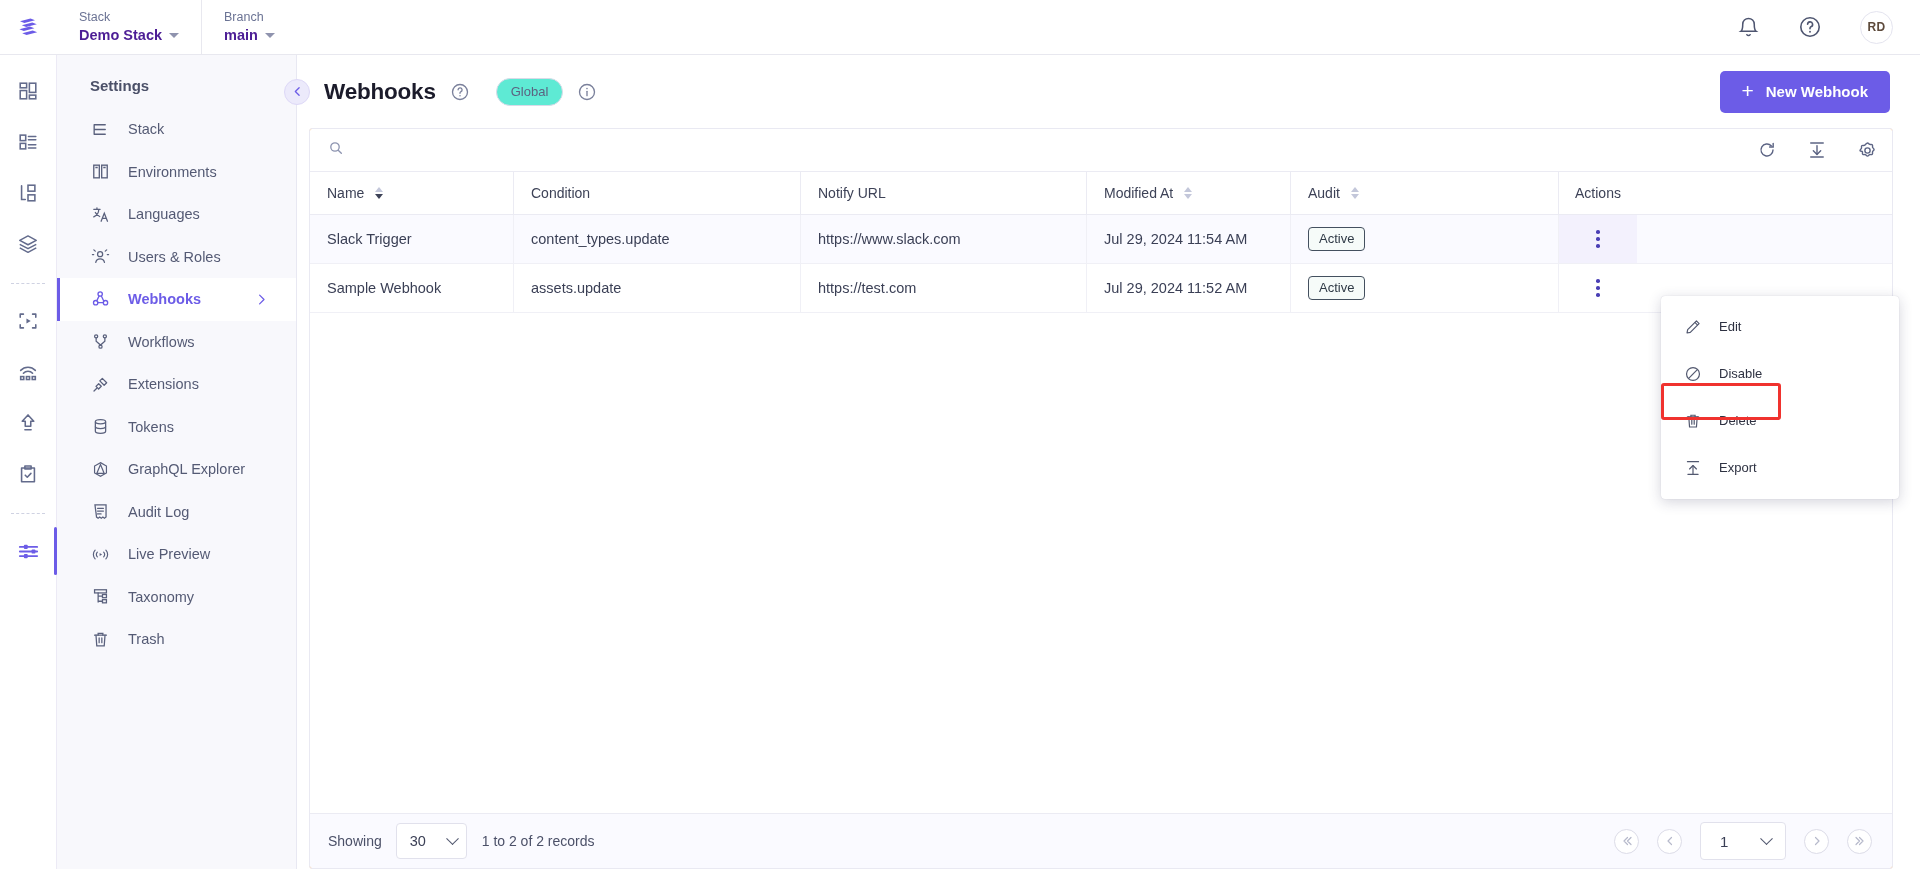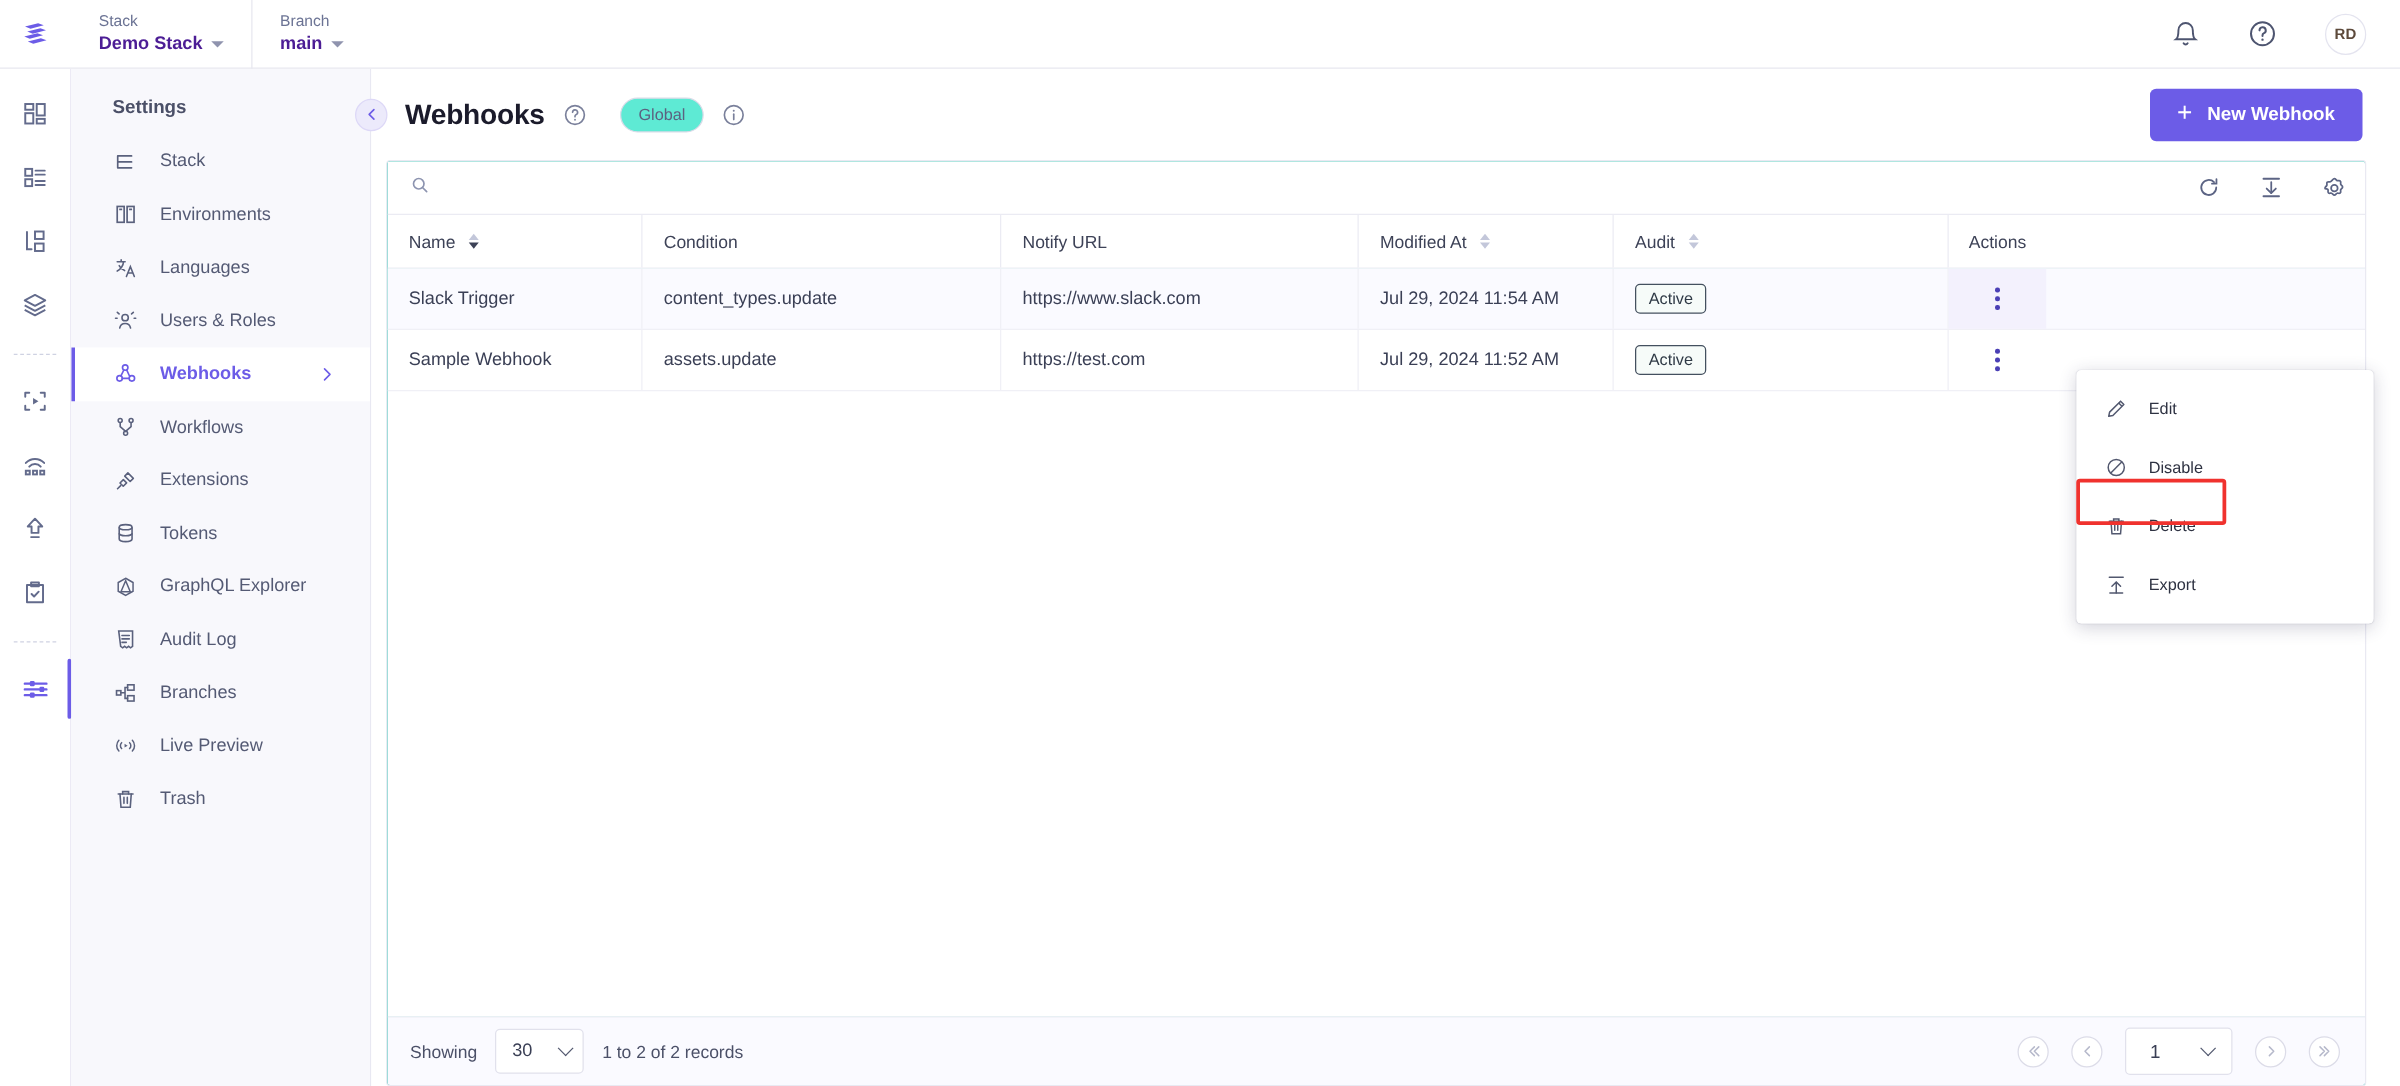--- a/index.html
+++ b/index.html
@@ -156,21 +156,21 @@
   .plus-glyph { font-size: 21px; font-weight: 400; line-height: 1; margin-top: -2px; }
 
   
   .table-wrap {
     margin: 0 27px 0 12px;
     border: 1px solid #e9e9f2;
     border-radius: 3px;
     flex: 1;
     display: flex; flex-direction: column;
     overflow: hidden;
-    background: #14b8a6;
+    background: #fdba74;
   }
   .table-toolbar {
     height: 43px; display: flex; align-items: center;
     padding: 0 14px 0 18px;
     border-bottom: 1px solid #ebebf3;
     background: #fff;
   }
   .search-zone { display: flex; align-items: center; gap: 11px; flex: 1; }
   .search-input {
     border: none; outline: none; background: transparent;
@@ -532,42 +532,42 @@
   <div class="nav-item">
     <span class="nav-ico">
       <svg width="19" height="19" viewBox="0 0 24 24" fill="none" stroke="#5a617d" stroke-width="1.6" stroke-linecap="round">
           <path d="M5 3.5h14v15.5l-2 1.5-2-1.5-2 1.5-2-1.5-2 1.5-2-1.5z"></path>
           <path d="M8.3 8h7.4M8.3 11.5h7.4M8.3 15h4.4"></path>
         </svg>
     </span>
     <span class="nav-label">Audit Log</span>
   </div>
 
-  <div class="nav-item">
-    <span class="nav-ico">
-      <svg width="19" height="19" viewBox="0 0 24 24" fill="none" stroke="#5a617d" stroke-width="1.6" stroke-linecap="round">
-          <rect x="2.8" y="9.5" width="4.4" height="4.4"></rect>
-          <rect x="14" y="3.6" width="6.5" height="5.4"></rect>
-          <rect x="14" y="14.6" width="6.5" height="5.4"></rect>
-          <path d="M7.2 11.7h4.2V6.3H14M11.4 11.7v5.6H14"></path>
-        </svg>
-    </span>
-    <span class="nav-label">Branches</span>
-  </div>
 
   <div class="nav-item">
     <span class="nav-ico">
       <svg width="19" height="19" viewBox="0 0 24 24" fill="none" stroke="#5a617d" stroke-width="1.5" stroke-linecap="round">
           <path d="M5.2 6.5a8 8 0 0 0 0 11M8 9a4.2 4.2 0 0 0 0 6M18.8 6.5a8 8 0 0 1 0 11M16 9a4.2 4.2 0 0 1 0 6"></path>
           <path d="M10.9 10 14 12l-3.1 2z" fill="#5a617d" stroke="none"></path>
         </svg>
     </span>
     <span class="nav-label">Live Preview</span>
   </div>
 
+  <div class="nav-item">
+    <span class="nav-ico">
+      <svg width="19" height="19" viewBox="0 0 24 24" fill="none" stroke="#5a617d" stroke-width="1.6" stroke-linecap="round">
+          <rect x="4.5" y="3.5" width="15" height="4"></rect>
+          <path d="M9 7.5v11.5M9 11.5h5.5M9 18h5.5"></path>
+          <rect x="14.5" y="9.5" width="5" height="4"></rect>
+          <rect x="14.5" y="16" width="5" height="4"></rect>
+        </svg>
+    </span>
+    <span class="nav-label">Taxonomy</span>
+  </div>
 
   <div class="nav-item">
     <span class="nav-ico">
       <svg width="19" height="19" viewBox="0 0 24 24" fill="none" stroke="#5a617d" stroke-width="1.6" stroke-linecap="round">
           <path d="M4.5 6.5h15"></path>
           <path d="M9 6.5V4.2h6v2.3"></path>
           <path d="M6.3 6.5 7.3 20h9.4l1-13.5"></path>
           <path d="M10.3 10v6M13.7 10v6"></path>
         </svg>
     </span>

